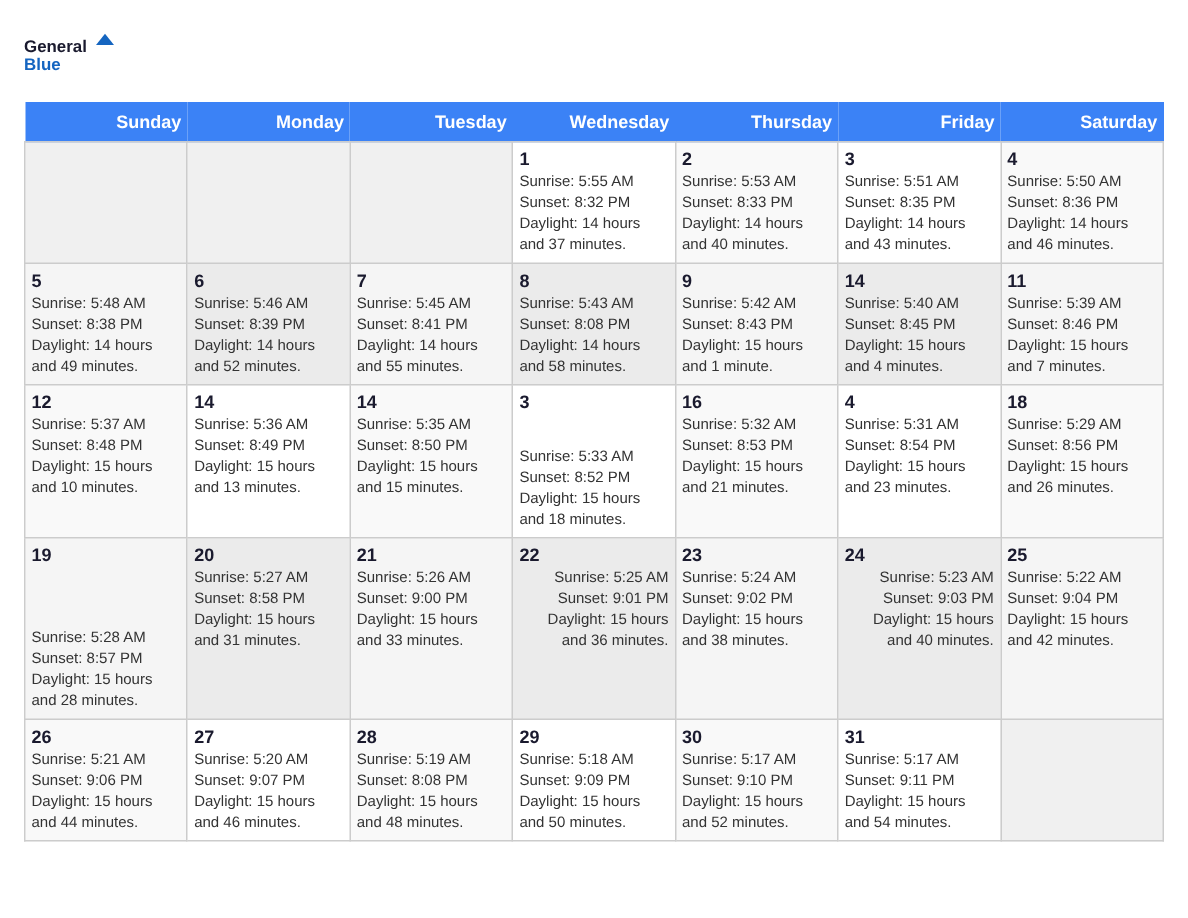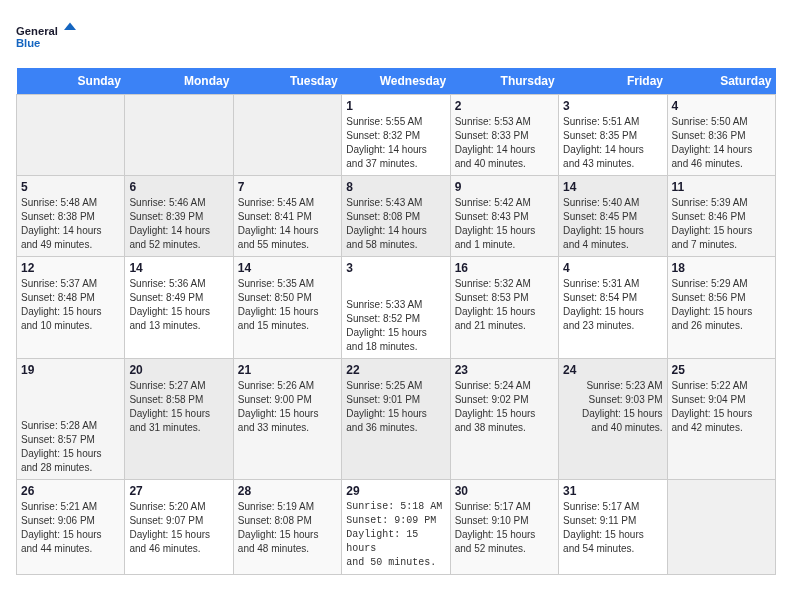--- a/index.html
+++ b/index.html
@@ -262,21 +262,21 @@
         </td>
         <td>
           <div class="day-number">21</div>
           <div class="day-info" style="white-space: pre-line;">Sunrise: 5:26 AM
 Sunset: 9:00 PM
 Daylight: 15 hours
 and 33 minutes.</div>
         </td>
         <td>
           <div class="day-number">22</div>
-          <div class="day-info" style="white-space: pre-line;">Sunrise: 5:25 AM
+          <div class="day-info" style="white-space: pre-line; text-align: right;">Sunrise: 5:25 AM
 Sunset: 9:01 PM
 Daylight: 15 hours
 and 36 minutes.</div>
         </td>
         <td>
           <div class="day-number">23</div>
           <div class="day-info" style="white-space: pre-line;">Sunrise: 5:24 AM
 Sunset: 9:02 PM
 Daylight: 15 hours
 and 38 minutes.</div>
@@ -313,21 +313,21 @@
         </td>
         <td>
           <div class="day-number">28</div>
           <div class="day-info" style="white-space: pre-line;">Sunrise: 5:19 AM
 Sunset: 8:08 PM
 Daylight: 15 hours
 and 48 minutes.</div>
         </td>
         <td>
           <div class="day-number">29</div>
-          <div class="day-info" style="white-space: pre-line; font-family: Liberation Mono, monospace;">Sunrise: 5:18 AM
+          <div class="day-info" style="white-space: pre-line;">Sunrise: 5:18 AM
 Sunset: 9:09 PM
 Daylight: 15 hours
 and 50 minutes.</div>
         </td>
         <td>
           <div class="day-number">30</div>
           <div class="day-info" style="white-space: pre-line;">Sunrise: 5:17 AM
 Sunset: 9:10 PM
 Daylight: 15 hours
 and 52 minutes.</div>

